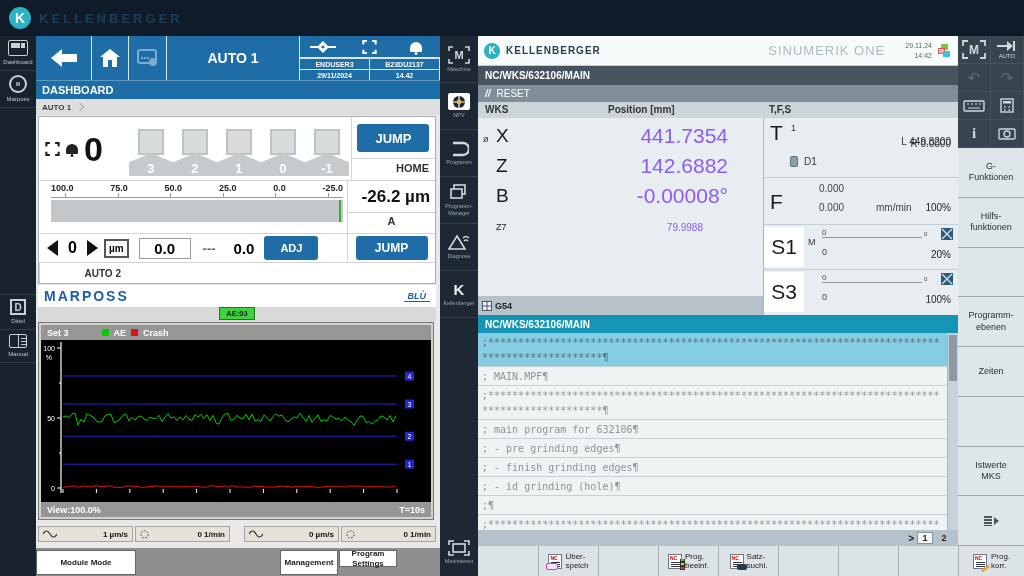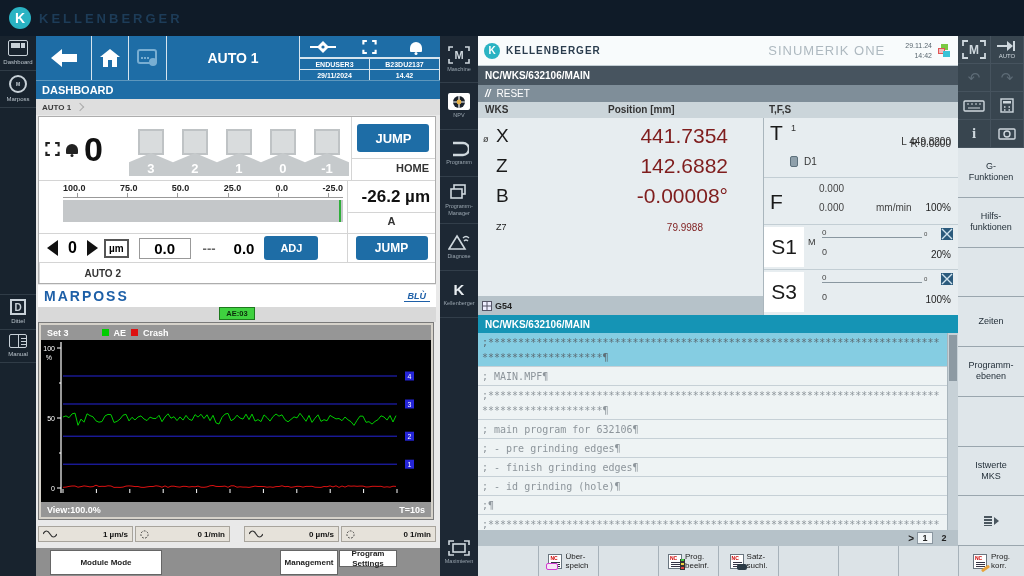--- a/index.html
+++ b/index.html
@@ -52,21 +52,21 @@
   .g-counter{font-size:34px;font-weight:bold;color:#111;line-height:1;}
   .markers{flex:1;display:flex;align-items:flex-end;justify-content:space-around;padding:4px 2px 4px 0;}
   .marker{display:flex;flex-direction:column;align-items:center;}
   .marker .sq{width:26px;height:26px;background:#d9dcdd;border:2px solid #bfc3c5;}
   .marker .tag{margin-top:-2px;width:44px;height:23px;background:#c6cacc;clip-path:polygon(50% 0,100% 40%,100% 100%,0 100%,0 40%);color:#fff;font-weight:bold;font-size:13px;display:flex;align-items:flex-end;justify-content:center;}
   .g-right{width:88px;border-left:1px solid #d4d4d4;display:flex;flex-direction:column;align-items:center;}
   .btn-blue{background:#1e6da6;color:#fff;font-weight:bold;border-radius:3px;display:flex;align-items:center;justify-content:center;}
   .jump1{width:72px;height:28px;font-size:13px;margin-top:7px;}
   .home-lbl{width:100%;text-align:right;padding:3px 6px 0 0;font-size:11px;font-weight:bold;color:#333;border-top:1px solid #d4d4d4;margin-top:6px;}
   .g-r2{height:53px;display:flex;border-bottom:1px solid #d4d4d4;}
-  .scale{flex:1;padding:2px 4px 0 12px;display:flex;flex-direction:column;margin-left:12px;}
+  .scale{flex:1;padding:2px 4px 0 12px;display:flex;flex-direction:column;}
   .scale-lbls{display:flex;justify-content:space-between;font-size:9px;font-weight:bold;color:#222;}
   .scale-ticks{height:5px;border-bottom:1px solid #999;display:flex;justify-content:space-between;padding:0 14px;}
   .scale-ticks i{width:1px;height:5px;background:#999;}
   .scale-bar{margin-top:2px;height:22px;background:#c4c7c9;position:relative;}
   .scale-bar .cursor{position:absolute;right:2px;top:0;width:2px;height:100%;background:#2fae3a;}
   .g-val{width:88px;border-left:1px solid #d4d4d4;display:flex;flex-direction:column;}
   .g-val .v{font-size:17px;font-weight:bold;color:#111;text-align:right;padding:6px 5px 0 0;}
   .g-val .a{border-top:1px solid #d4d4d4;margin-top:5px;text-align:center;font-size:11px;font-weight:bold;color:#333;padding-top:2px;}
   .g-r3{height:29px;display:flex;align-items:center;border-bottom:1px solid #d4d4d4;}
   .tri{width:0;height:0;border-top:8px solid transparent;border-bottom:8px solid transparent;}
@@ -123,21 +123,21 @@
   .rp-path{position:absolute;left:0;top:30px;width:480px;height:19px;background:#47545f;color:#fff;font-size:10px;font-weight:bold;display:flex;align-items:center;padding-left:7px;}
   .rp-reset{position:absolute;left:0;top:49px;width:480px;height:17px;background:#7f8e99;color:#fff;font-size:10px;display:flex;align-items:center;gap:6px;padding-left:7px;}
   .slashes{font-weight:bold;font-style:italic;}
   .rp-cols{position:absolute;left:0;top:66px;width:480px;height:16px;background:#cbd5da;font-size:10px;font-weight:bold;color:#333;}
   .rp-cols .c1{position:absolute;left:7px;top:2px;} .rp-cols .c2{position:absolute;left:130px;top:2px;text-align:right;} .rp-cols .c3{position:absolute;left:291px;top:2px;}
   .rp-body{position:absolute;left:0;top:82px;width:480px;height:197px;}
   .wks-col{position:absolute;left:0;top:0;width:285px;height:197px;}
   .axis-row{position:absolute;left:0;width:285px;height:30px;}
   .axis-row .pfx{position:absolute;left:5px;top:12px;font-size:9px;color:#333;}
   .axis-row .nm{position:absolute;left:18px;top:3px;font-size:19px;color:#1a1a1a;}
-  .axis-row .vl{position:absolute;right:35px;top:2px;font-size:21px;color:#7f1d1d;}
+  .axis-row .vl{position:absolute;right:35px;top:2px;font-size:21px;color:#8b5cf6;}
   .axis-row.small .nm{font-size:9px;top:4px;} .axis-row.small .vl{font-size:10px;top:4px;right:60px;}
   .g54-strip{position:absolute;left:0;top:178px;width:285px;height:19px;background:#b6c2c9;display:flex;align-items:center;gap:3px;padding-left:4px;font-size:9px;font-weight:bold;color:#222;}
   .tfs-col{position:absolute;left:285px;top:0;width:195px;height:197px;border-left:1px solid #aab6bd;}
   .tfs-sec{position:absolute;left:0;width:195px;border-bottom:1px solid #c3ced4;}
   .big-letter{font-size:21px;color:#1a1a1a;}
   .tool-sec{top:0;height:60px;}
   .tool-sec .t{position:absolute;left:6px;top:3px;} .tool-sec .tnum{position:absolute;left:27px;top:5px;font-size:9px;color:#333;}
   .tool-sec .r{position:absolute;right:8px;top:20px;font-size:10px;color:#333;}
   .tool-sec .l{position:absolute;right:8px;top:18px;font-size:10px;color:#333;}
   .tool-sec .d{position:absolute;left:40px;top:38px;font-size:10px;color:#333;}
@@ -443,21 +443,21 @@
         </div>
         <div class="mcell">
           <svg width="9" height="9" viewBox="0 0 10 10">
               <circle cx="5" cy="5" r="4" fill="none" stroke="#333" stroke-width="1" stroke-dasharray="2 1.5"></circle>
             </svg>
           <span class="val">0 1/min</span>
         </div>
       </div>
     </div>
     <div class="lp-bottom">
-      <div class="wbtn" style="left:14px;top:2px;width:112px;height:25px;">Module Mode</div>
+      <div class="wbtn" style="left:0;top:2px;width:100px;height:25px;">Module Mode</div>
       <div class="wbtn" style="left:244px;top:2px;width:58px;height:25px;">Management</div>
       <div class="wbtn pre" style="left:303px;top:2px;width:58px;height:17px;">Program
 Settings</div>
     </div>
   </div>
 
   <div class="abs nav-strip">
     <div class="ns-item">
       <svg width="22" height="18" viewBox="0 0 22 18">
           <path d="M1 5V1h4 M17 1h4v4 M21 13v4h-4 M5 17H1v-4" fill="none" stroke="#cfd8de" stroke-width="1.6"></path>
@@ -713,23 +713,23 @@
             <circle cx="9" cy="7" r="3" fill="none" stroke="#cfd8de" stroke-width="1.4"></circle>
           </svg>
       </div>
     </div>
     <div class="rr-sk">
       <div class="rr-slot pre">G-
 Funktionen</div>
       <div class="rr-slot pre">Hilfs-
 funktionen</div>
       <div class="rr-slot pre"></div>
-      <div class="rr-slot pre">Zeiten</div>
       <div class="rr-slot pre">Programm-
 ebenen</div>
+      <div class="rr-slot pre">Zeiten</div>
       <div class="rr-slot pre"></div>
       <div class="rr-slot pre">Istwerte
 MKS</div>
       <div class="rr-slot">
         <span class="menu-ext">
             <span class="bars"></span>
             <span class="arr"></span>
           </span>
       </div>
     </div>

